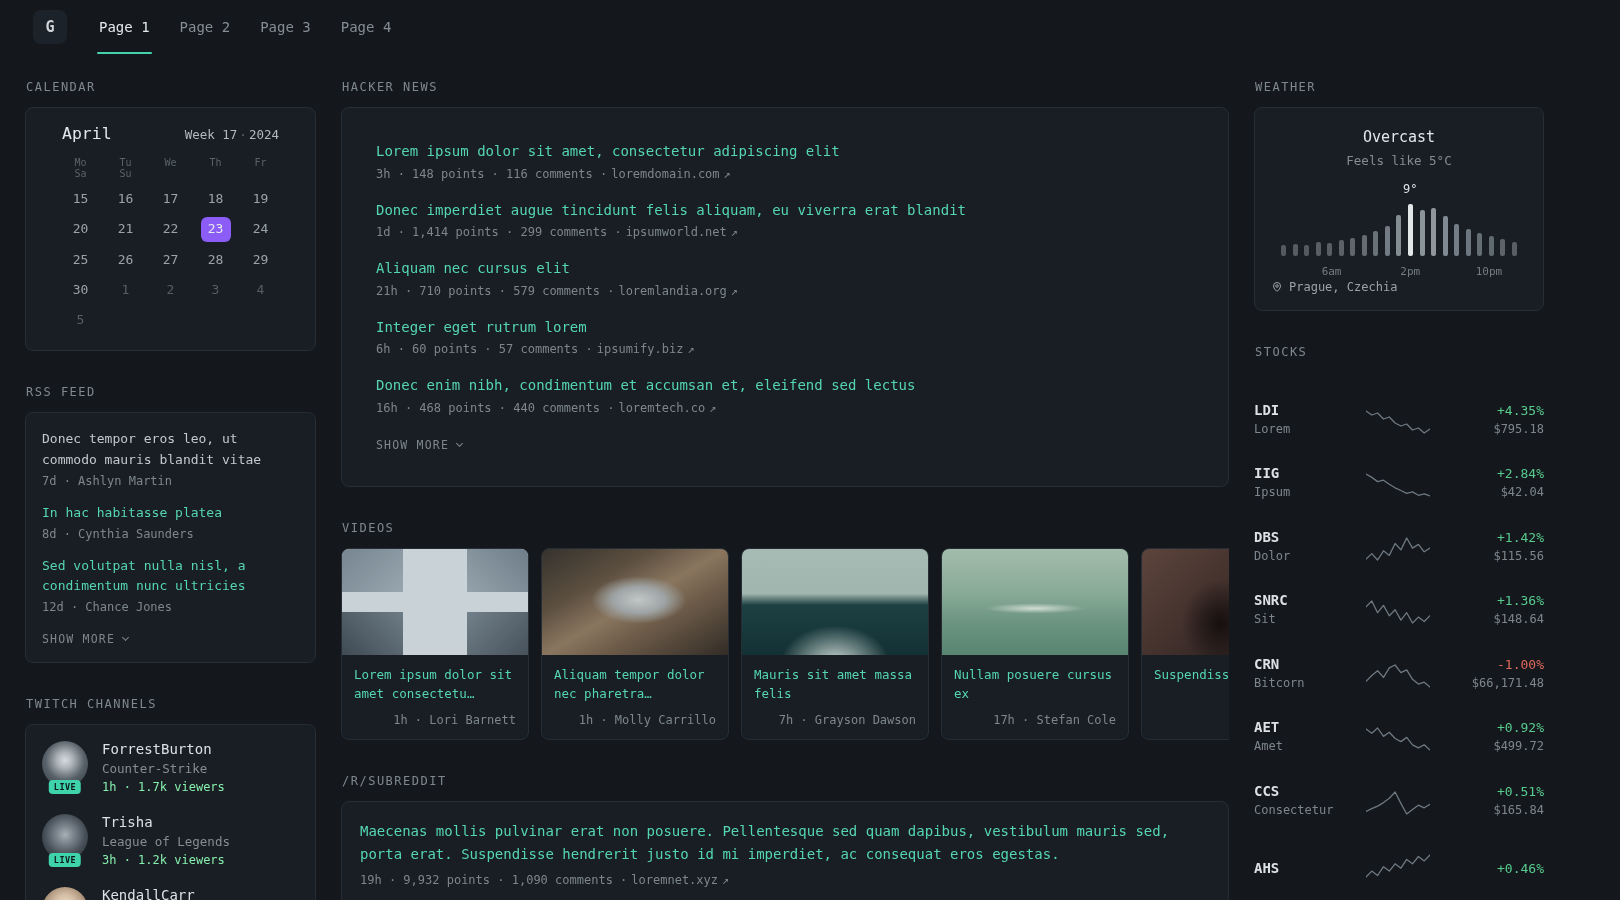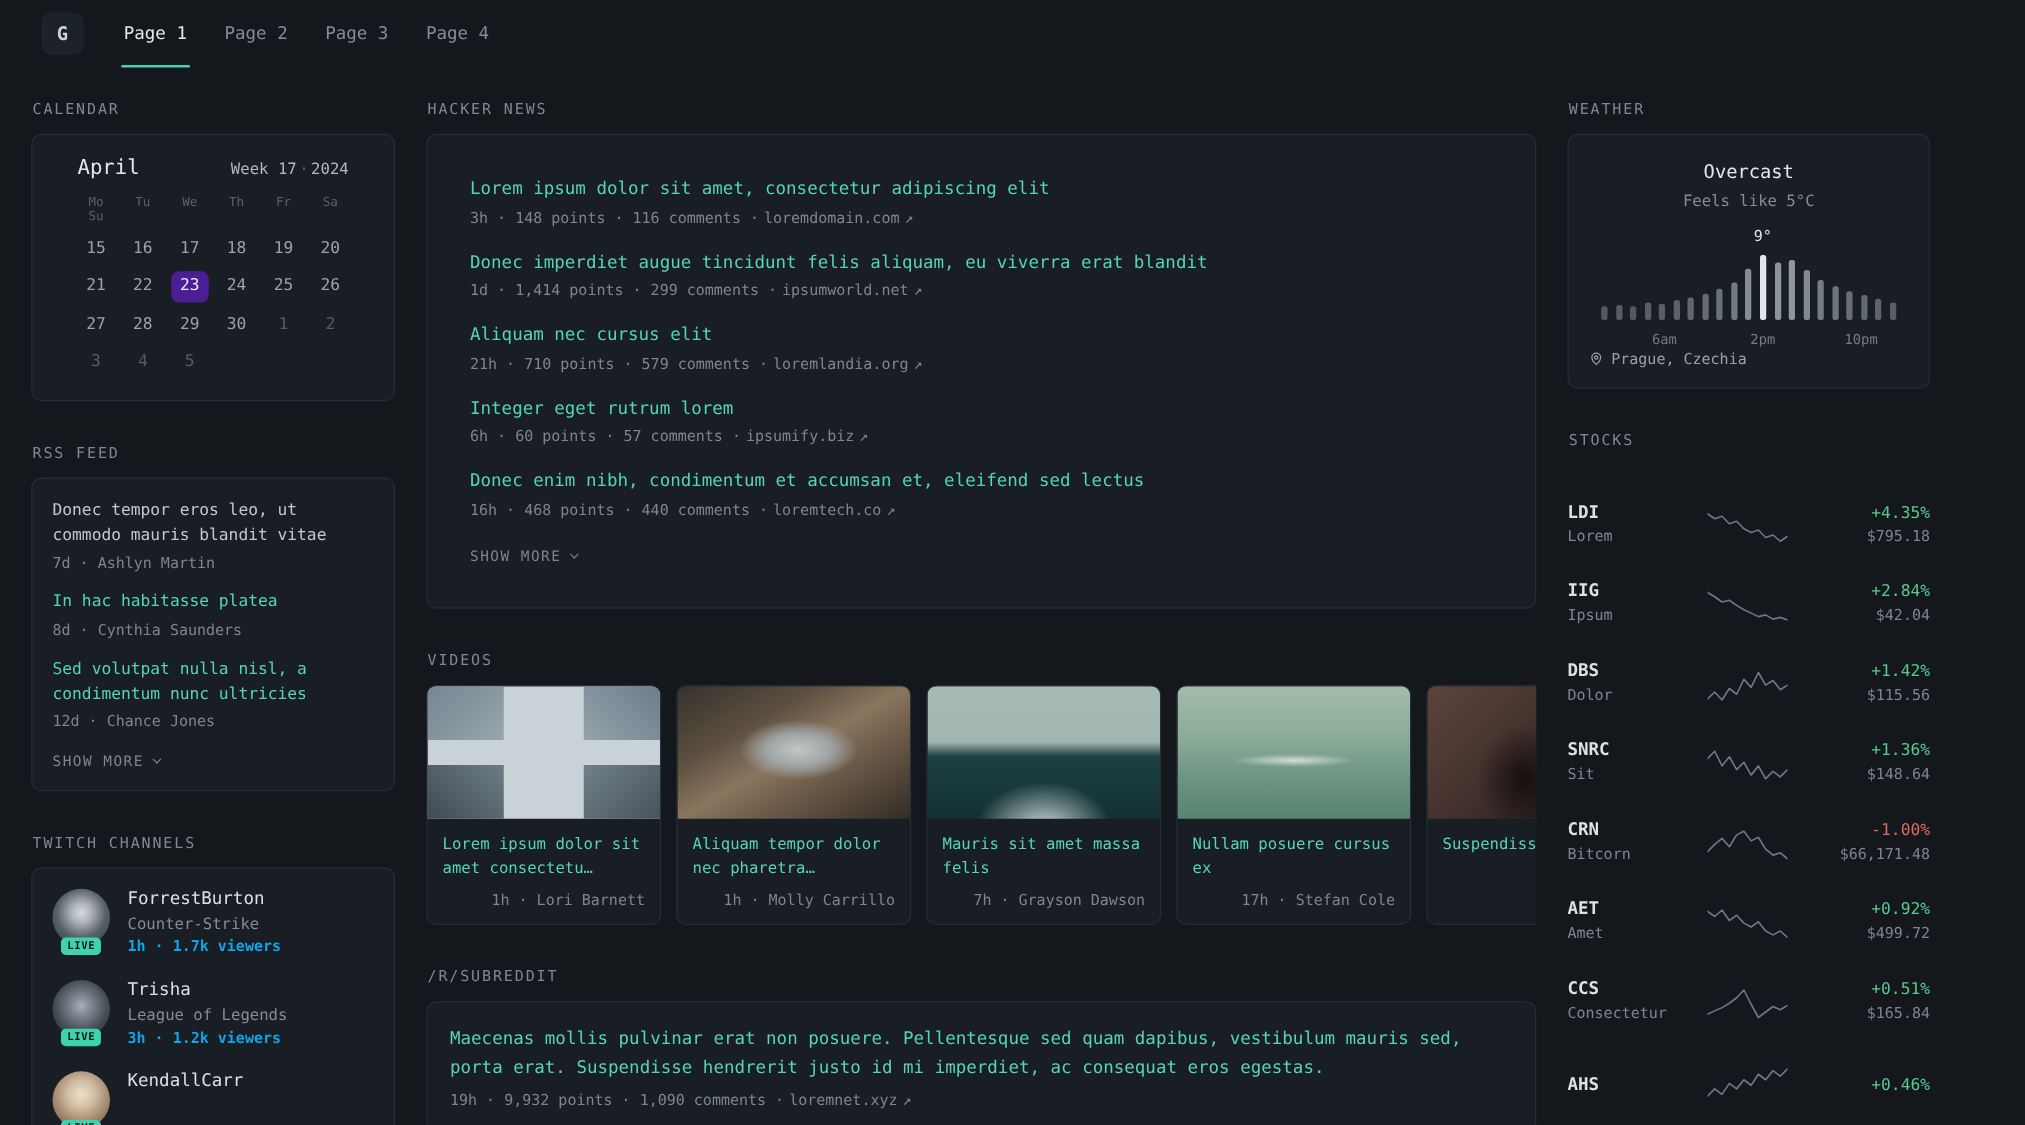--- a/index.html
+++ b/index.html
@@ -31,27 +31,27 @@
   .wtitle { font-size:12px; letter-spacing:1.5px; color:#7f888f; font-weight:400;
             margin:0 0 13px 1px; text-transform:uppercase; }
   .card { background:#181e24; border:1px solid #262d34; border-radius:8px; }
 
   
   .cal-card { padding:16px 32px 12px; }
   .cal-head { display:flex; justify-content:space-between; align-items:baseline; margin-bottom:14px; padding:0 4px; }
   .cal-month { font-size:16.5px; color:#e4e7ea; }
   .cal-week { font-size:12.5px; color:#b2b9bf; }
   .cal-week .dot { color:#5f6871; margin:0 2px; }
-  .cal-grid { display:grid; grid-template-columns:repeat(6,1fr); text-align:center; }
+  .cal-grid { display:grid; grid-template-columns:repeat(5,1fr); text-align:center; }
   #cal-dow { margin-bottom:8px; }
   .cal-dow-cell { font-size:10px; color:#59626a; }
   .cal-day { font-size:13px; color:#9ba3aa; width:30px; margin:0 auto 6px; padding:5px 0;
              line-height:1.1; border-radius:6px; }
   .cal-day.mut { color:#555e66; }
-  .cal-day.sel { background:#4c1d95; color:#e8ebed; }
+  .cal-day.sel { background:#8b5cf6; color:#e8ebed; }
 
   
   .rss-card { padding:16px; }
   .rss-item { margin-bottom:15px; }
   .rss-title { display:block; font-size:13px; line-height:1.55; color:#c2c8cd; }
   .rss-title.accent { color:#55d6b1; }
   .rss-meta { font-size:12px; color:#7d868d; margin-top:4px; }
   .show-more { background:none; border:none; color:#7d868d; font-size:11.5px; letter-spacing:1.2px;
                font-family:inherit; display:flex; align-items:center; gap:8px; padding:3px 0 0; cursor:pointer;
                text-transform:uppercase;}
@@ -63,21 +63,21 @@
   .tw-row { display:flex; gap:14px; margin-bottom:20px; align-items:flex-start; }
   .tw-avatar { width:46px; height:46px; border-radius:50%; position:relative; flex:none; cursor:pointer; }
   .avatar-0 { background:radial-gradient(circle at 50% 42%, #d6dadd 0%, #aeb5ba 22%, #59626a 55%, #2c3239 100%); }
   .avatar-1 { background:radial-gradient(circle at 50% 45%, #a7b0b6 0%, #7c858d 25%, #454e56 60%, #22272d 100%); }
   .avatar-2 { background:radial-gradient(circle at 50% 40%, #ecdfcd 0%, #d3bda4 30%, #9b8269 65%, #5c4c3d 100%); }
   .live-badge { position:absolute; left:50%; transform:translateX(-50%); bottom:-7px;
                 background:#3fd3ab; color:#0e1418; font-size:8.5px; font-weight:700;
                 padding:2px 5px; border-radius:4px; letter-spacing:.5px; }
   .tw-name { font-size:14px; color:#dde1e4; cursor:pointer; }
   .tw-cat  { font-size:12.5px; color:#848d94; margin-top:4px; }
-  .tw-meta { font-size:12px; color:#0ea5e9; margin-top:4px;font-weight:bold; }
+  .tw-meta { font-size:12px; color:#86efac; margin-top:4px; }
 
   
   .hn-card { padding:34px; }
   .hn-item { margin-bottom:20px; }
   .hn-title { display:block; font-size:14px; line-height:1.4; color:#55d6b1; }
   .hn-meta { font-size:12px; color:#7d868d; margin-top:5px; }
   .hn-domain { color:#7d868d; margin-left:4px; }
   .ext-arrow { margin-left:4px; color:#7d868d; }
   .hn-card .show-more { margin-top:2px; }
 

